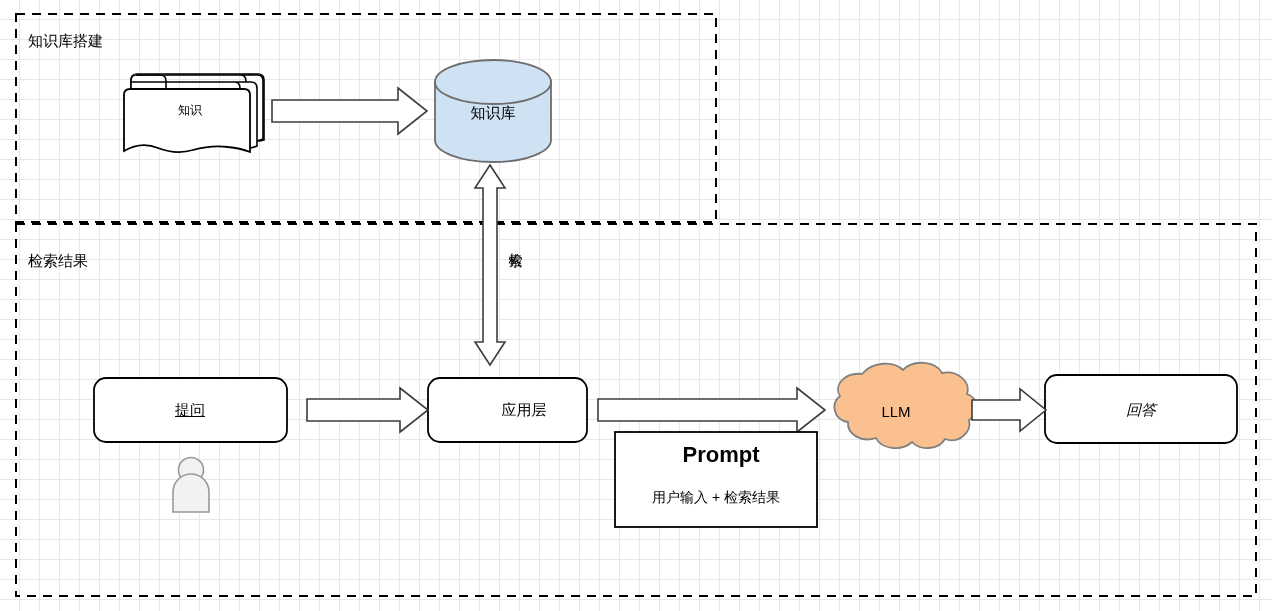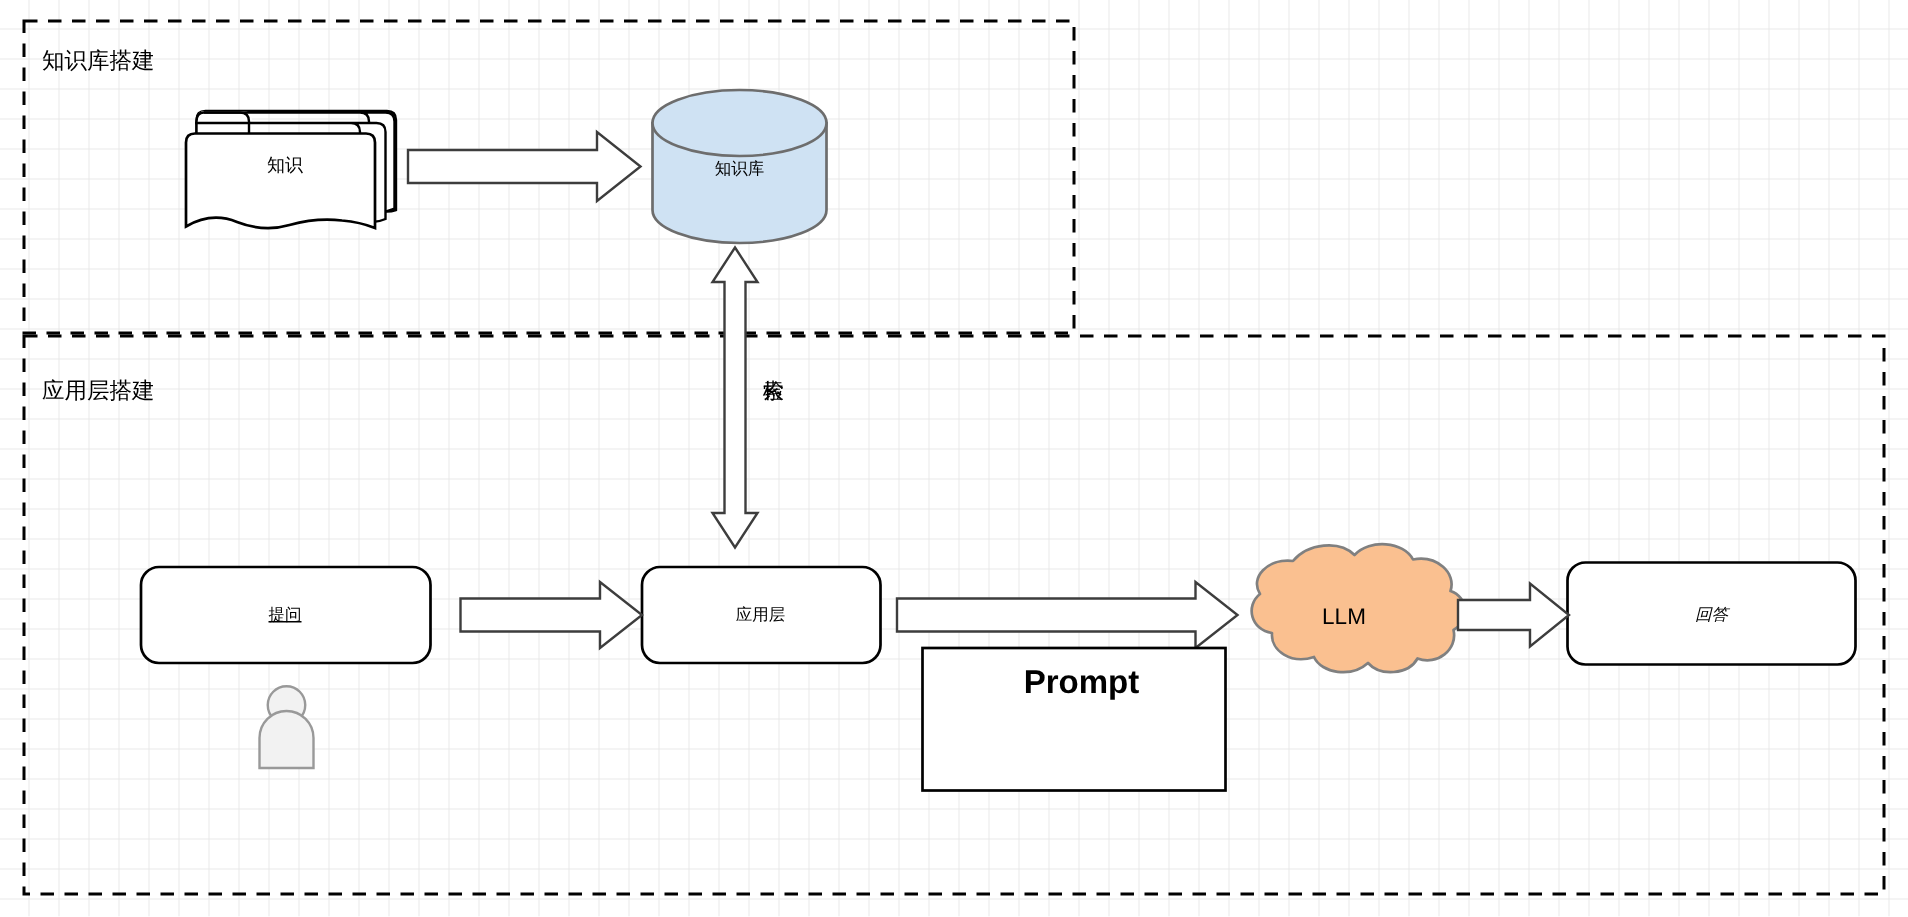--- a/index.html
+++ b/index.html
@@ -31,21 +31,21 @@
     color: #000000;
     font-family: "Liberation Sans", "DejaVu Sans", sans-serif;
     white-space: nowrap;
     pointer-events: none;
   }
   .group-title {
     font-size: 15px;
     line-height: 18px;
   }
   .node-label {
-    font-size: 11px;
+    font-size: 15px;
     line-height: 18px;
     text-align: center;
   }
   .prompt-title {
     font-size: 22px;
     font-weight: bold;
     text-align: center;
     line-height: 26px;
   }
   .prompt-sub {
@@ -144,32 +144,33 @@
 
     <g>
       <circle cx="191" cy="470" r="12.5" fill="#f2f2f2" stroke="#999999" stroke-width="1.6"></circle>
       <path d="M173,512 L173,492 A18,18 0 0 1 209,492 L209,512 Z" fill="#f2f2f2" stroke="#999999" stroke-width="1.6"></path>
     </g>
 
   </svg>
 
   <div class="lbl group-title" style="left:28px; top:32px;">知识库搭建</div>
 
-  <div class="lbl group-title" style="left:28px; top:252px;">应用层搭建</div>
+  <div class="lbl group-title" style="left:28px; top:252px;">检索结果</div>
 
   <div class="lbl node-label centered" style="left:190px; top:110px; font-weight:normal; font-size:12px;">知识</div>
 
   <div class="lbl node-label centered" style="left:493px; top:113px;">知识库</div>
 
   <div class="lbl vert-label" style="left:508px; top:242px; writing-mode:vertical-rl; text-orientation:upright;">检索</div>
 
   <div class="lbl node-label centered" style="left:190px; top:410px;text-decoration:underline;">提问</div>
 
-  <div class="lbl node-label centered" style="left:507px; top:410px;">应用层</div>
+  <div class="lbl node-label centered" style="left:524px; top:410px;">应用层</div>
 
   <div class="lbl llm-label centered" style="left:896px; top:412px;">LLM</div>
 
   <div class="lbl node-label centered" style="left:1141px; top:410px;font-style:italic;">回答</div>
 
   <div class="lbl prompt-title" style="left:615px; top:442px; width:212px;">Prompt</div>
 
+  <div class="lbl prompt-sub" style="left:615px; top:488px; width:202px;">用户输入 + 检索结果</div>
 
 </div>
 
 </body></html>

